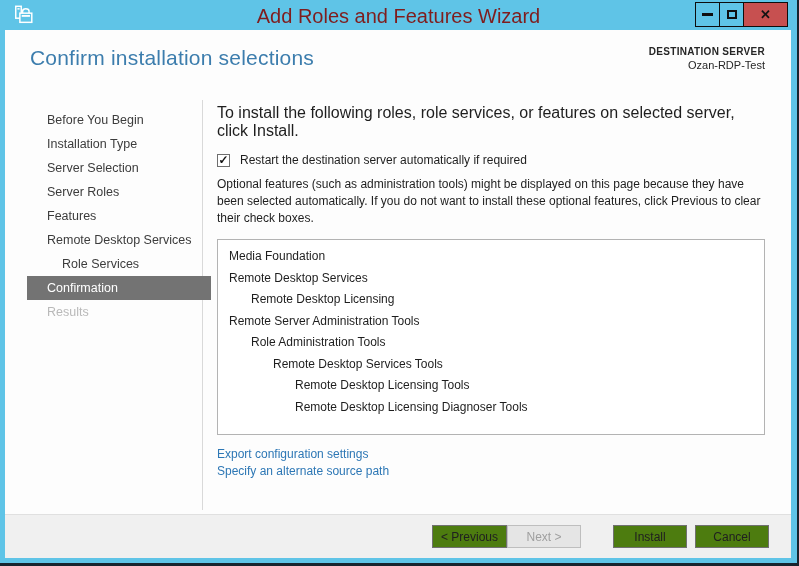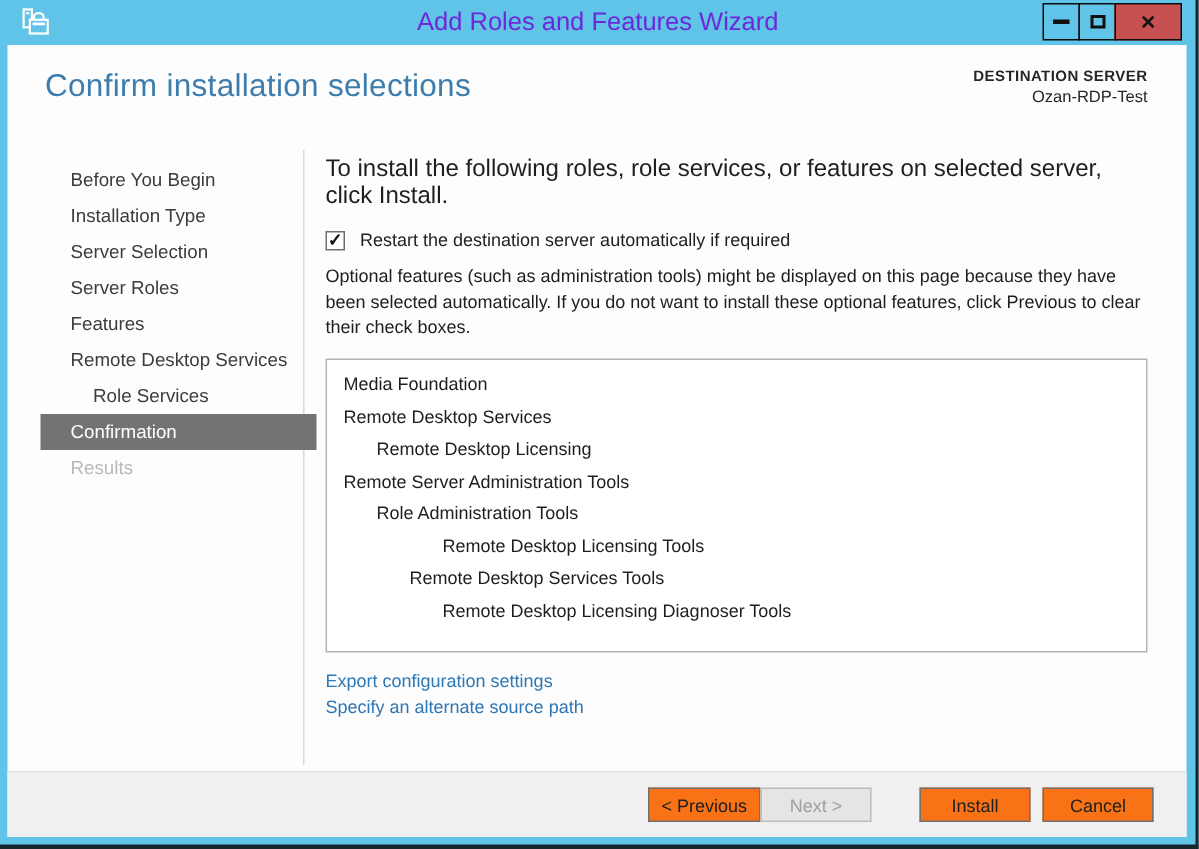--- a/index.html
+++ b/index.html
@@ -10,21 +10,21 @@
     position:absolute; left:0; top:0; width:799px; height:566px;
     background:#5fc4e7;
     border-right:2px solid #18242e; border-bottom:3px solid #18242e;
   }
 
   
   .titlebar { position:relative; height:30px; }
   .app-icon { position:absolute; left:13px; top:4px; width:22px; height:22px; }
   .title-text {
     position:absolute; left:0; right:0; top:5px; text-align:center;
-    font-size:17px; color:#6d28d9;
+    font-size:20px; color:#7f1d1d;
   }
   .win-controls { position:absolute; right:9px; top:2px; display:flex; }
   .win-btn {
     width:25px; height:25px; border:1px solid #0d0d0d; margin-left:-1px;
     display:flex; align-items:center; justify-content:center; cursor:default;
   }
   .win-btn.close { width:45px; background:#c75050; }
   .glyph-min { display:block; width:11px; height:3px; background:#101010; }
   .glyph-max { display:block; width:10px; height:9px; border:2px solid #101010; background:transparent; }
   .glyph-close { font-size:13px; font-weight:bold; color:#141414; line-height:1; }
@@ -78,21 +78,21 @@
   .link { font-size:12px; color:#2d77b5; line-height:17px; cursor:pointer; width:max-content; }
 
   
   .footer {
     position:absolute; left:0; bottom:0; width:786px; height:44px;
     background:#f0f0f0; border-top:1px solid #e0e0e0;
     display:flex; align-items:center; justify-content:flex-end; padding-right:22px;
   }
   .btn {
     min-width:74px; height:23px; font-size:12px; color:#202020;
-    background:#f97316; border:1px solid #707070;
+    background:#4d7c0f; border:1px solid #707070;
     font-family:"Liberation Sans", sans-serif; cursor:default; padding:0 8px;
   }
   .btn.next { }
   .btn.install { margin-left:32px; }
   .btn.cancel { margin-left:8px; }
   .btn:disabled { background:#e5e5e5; border-color:#bebebe; color:#9f9f9f; }
 </style>
 </head>
 <body>
 
@@ -155,22 +155,22 @@
         </div>
 
         <div class="note">Optional features (such as administration tools) might be displayed on this page because they have been selected automatically. If you do not want to install these optional features, click Previous to clear their check boxes.</div>
 
         <div class="listbox">
           <div class="tree-item ind0">Media Foundation</div>
           <div class="tree-item ind0">Remote Desktop Services</div>
           <div class="tree-item ind1">Remote Desktop Licensing</div>
           <div class="tree-item ind0">Remote Server Administration Tools</div>
           <div class="tree-item ind1">Role Administration Tools</div>
+          <div class="tree-item ind2">Remote Desktop Services Tools</div>
           <div class="tree-item ind3">Remote Desktop Licensing Tools</div>
-          <div class="tree-item ind2">Remote Desktop Services Tools</div>
           <div class="tree-item ind3">Remote Desktop Licensing Diagnoser Tools</div>
         </div>
 
         <div class="links">
           <div class="link">Export configuration settings</div>
           <div class="link">Specify an alternate source path</div>
         </div>
       </div>
 
       <div class="footer">

